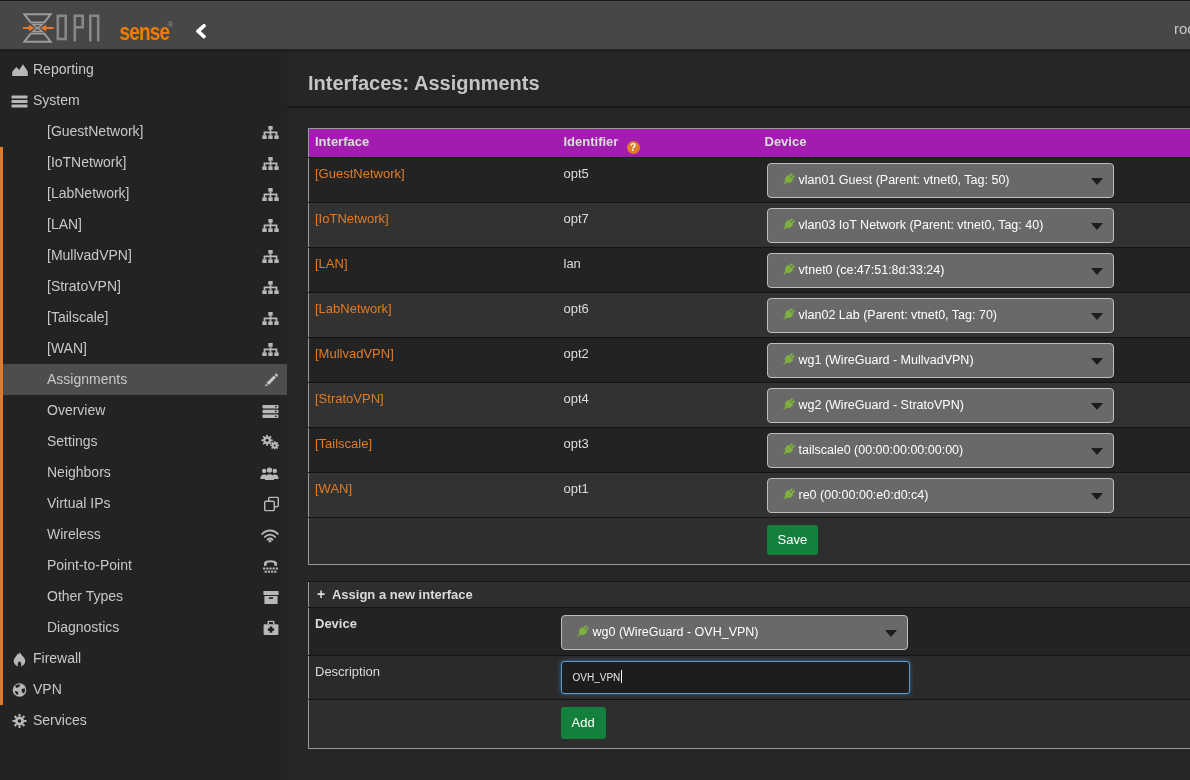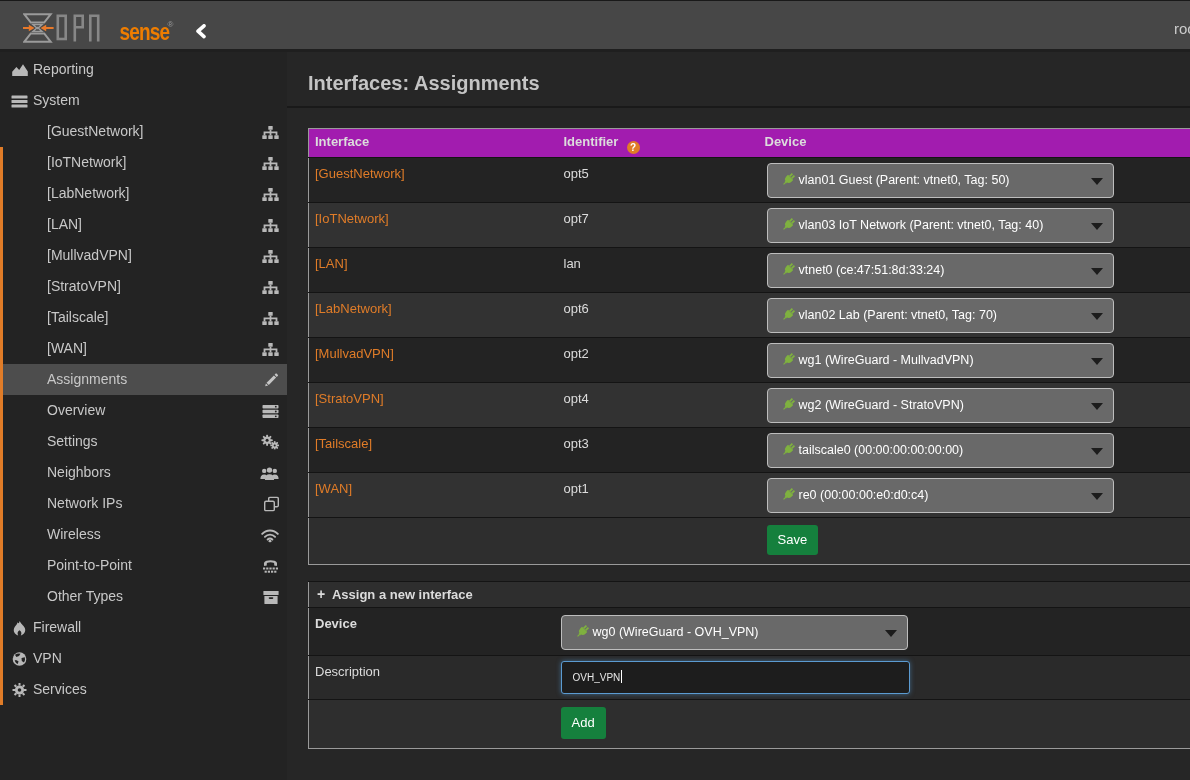--- a/index.html
+++ b/index.html
@@ -287,21 +287,21 @@
             <circle cx="4.2" cy="4.4" r="2.2"></circle>
             <path d="M0.4 12.6 Q0.4 8 4.2 8 Q6 8 7 9.2 Q5.6 10.6 5.6 12.6 Z"></path>
             <circle cx="14.8" cy="4.4" r="2.2"></circle>
             <path d="M18.6 12.6 Q18.6 8 14.8 8 Q13 8 12 9.2 Q13.4 10.6 13.4 12.6 Z"></path>
             <circle cx="9.5" cy="3.6" r="2.7"></circle>
             <path d="M4.9 13.6 Q4.9 7.8 9.5 7.8 Q14.1 7.8 14.1 13.6 Z"></path>
           </g>
         </svg></span>
     </div>
 <div class="mi ">
-      <span class="txt2">Network IPs</span>
+      <span class="txt2">Virtual IPs</span>
       <span class="ricon"><svg width="15" height="15" viewBox="0 0 15 15">
           <rect x="4.7" y="0.7" width="9.6" height="9.6" rx="1.4" fill="none" stroke="#b8b8b8" stroke-width="1.4"></rect>
           <rect x="0.7" y="4.7" width="9.6" height="9.6" rx="1.4" fill="#232323" stroke="#b8b8b8" stroke-width="1.4"></rect>
         </svg></span>
     </div>
 <div class="mi ">
       <span class="txt2">Wireless</span>
       <span class="ricon"><svg width="18" height="14" viewBox="0 0 18 14">
           <g stroke="#b8b8b8" stroke-width="1.9" fill="none" stroke-linecap="round">
             <path d="M1.2 5.4 A10.5 10.5 0 0 1 16.8 5.4"></path>
@@ -329,20 +329,31 @@
         </svg></span>
     </div>
 <div class="mi ">
       <span class="txt2">Other Types</span>
       <span class="ricon"><svg width="16" height="14" viewBox="0 0 16 14">
           <g fill="#b8b8b8">
             <rect x="0.4" y="0.6" width="15.2" height="3.8" rx="0.5"></rect>
             <path d="M1.4 5.4 H14.6 V13 Q14.6 13.6 14 13.6 H2 Q1.4 13.6 1.4 13 Z"></path>
           </g>
           <rect x="5.7" y="6.7" width="4.6" height="1.7" rx="0.8" fill="#232323"></rect>
+        </svg></span>
+    </div>
+<div class="mi ">
+      <span class="txt2">Diagnostics</span>
+      <span class="ricon"><svg width="16" height="15" viewBox="0 0 16 15">
+          <path d="M5.2 3.6 V1.6 Q5.2 0.8 6 0.8 H10 Q10.8 0.8 10.8 1.6 V3.6" fill="none" stroke="#b8b8b8" stroke-width="1.5"></path>
+          <rect x="0.6" y="3.8" width="14.8" height="10.6" rx="1" fill="#b8b8b8"></rect>
+          <g fill="#232323">
+            <rect x="6.7" y="6" width="2.6" height="6.2"></rect>
+            <rect x="4.9" y="7.8" width="6.2" height="2.6"></rect>
+          </g>
         </svg></span>
     </div>
 <div class="mi ">
       <span class="licon"><svg width="17" height="16" viewBox="0 0 17 16">
           <path d="M8.8 0.3 C9.1 2.9 12.6 4.7 13.8 7.5 C15.1 10.7 13.3 14 9.8 14.9 C11 13.1 10.4 10.9 8.5 9.7 C6.6 10.9 6 13.1 7.2 14.9 C3.7 14 1.9 10.7 3.2 7.5 C4.1 5.3 6.1 4.4 6.6 1.8 C7.2 3 8.1 3.4 8.8 0.3 Z" fill="#b8b8b8"></path>
         </svg></span>
       <span class="txt1">Firewall</span>
     </div>
 <div class="mi ">
       <span class="licon"><svg width="15" height="15" viewBox="0 0 15 15">

